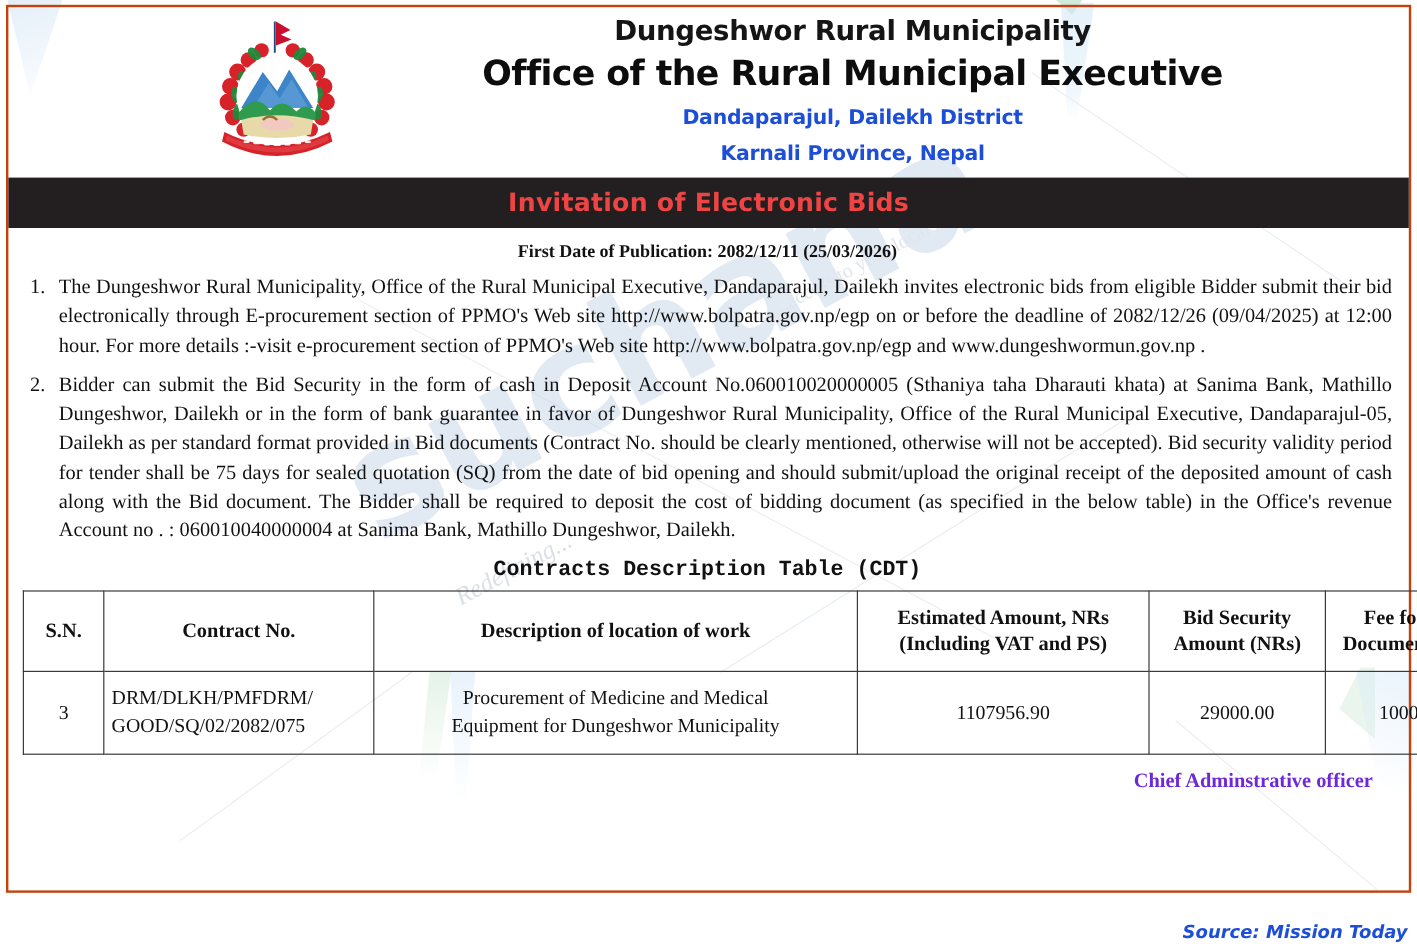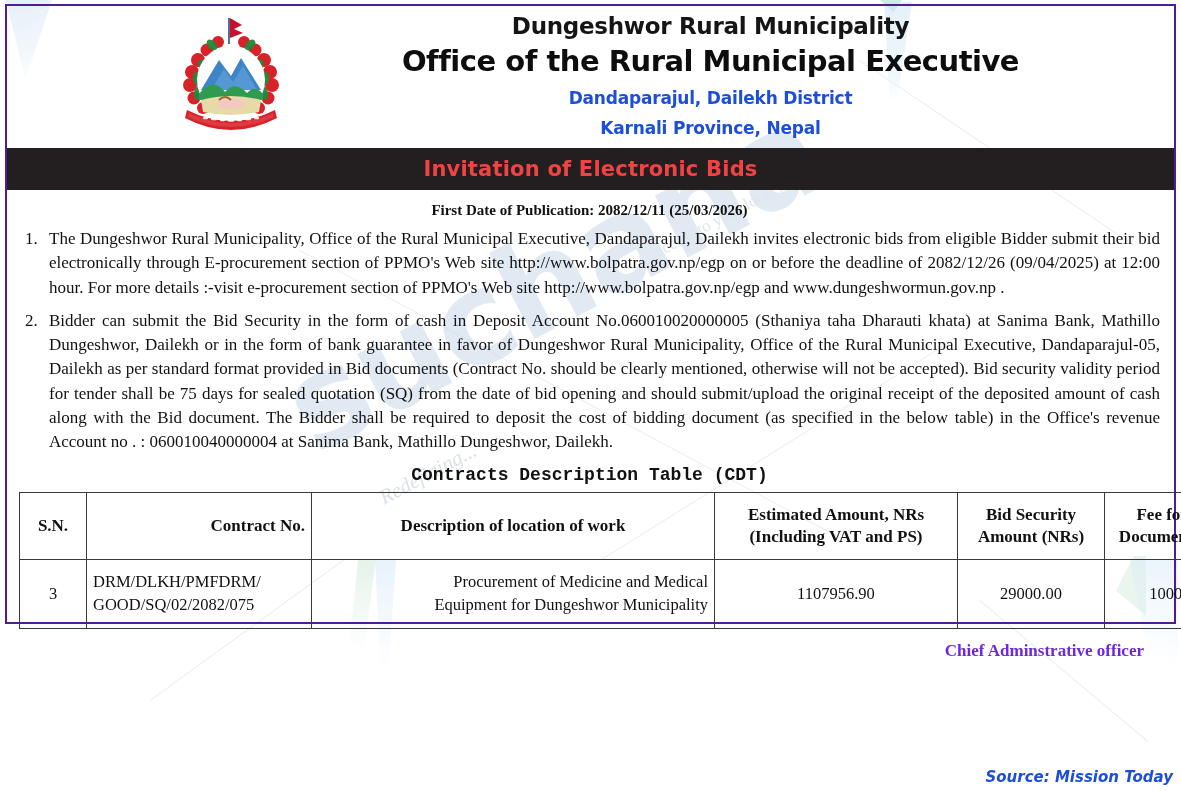--- a/index.html
+++ b/index.html
@@ -134,22 +134,22 @@
     z-index: 1;
     pointer-events: none;
   }
 
   
   .notice {
     position: absolute;
     left: 5px;
     top: 4px;
     width: 1171px;
-    height: 620px;
-    border: 2px solid #4c1d95;
+    height: 740px;
+    border: 2px solid #c2410c;
     box-sizing: border-box;
     background: transparent;
     z-index: 2;
   }
 
   .masthead {
     position: relative;
     height: 142px;
     z-index: 3;
   }
@@ -282,21 +282,21 @@
     height: 58px;
     line-height: 1.25;
   }
   table.cdt td {
     font-size: 16.5px;
     height: 60px;
     line-height: 1.35;
   }
   .col-sn    { width: 54px;  text-align: center; }
   .col-cno   { width: 212px; text-align: left; padding-left: 10px; }
-  .col-desc  { width: 390px; text-align: right; padding-left: 10px; }
+  .col-desc  { width: 390px; text-align: center; padding-left: 10px; }
   .col-est   { width: 230px; text-align: center; margin-top: 13px; }
   .col-bsec  { width: 134px; text-align: center; }
   .col-fee   { width: 130px; text-align: center; }
 
   td.col-sn   { text-align: center; }
   td.col-est, td.col-bsec, td.col-fee { text-align: center; }
 
   .signoff {
     text-align: right;
     font-family: "Liberation Serif", serif;
@@ -436,21 +436,21 @@
           <span class="num">2.</span><span>Bidder can submit the Bid Security in the form of cash in Deposit Account No.060010020000005 (Sthaniya taha Dharauti khata) at Sanima Bank, Mathillo Dungeshwor, Dailekh or in the form of bank guarantee in favor of Dungeshwor Rural Municipality, Office of the Rural Municipal Executive, Dandaparajul-05, Dailekh as per standard format provided in Bid documents (Contract No. should be clearly mentioned, otherwise will not be accepted). Bid security validity period for tender shall be 75 days for sealed quotation (SQ) from the date of bid opening and should submit/upload the original receipt of the deposited amount of cash along with the Bid document. The Bidder shall be required to deposit the cost of bidding document (as specified in the below table) in the Office's revenue Account no . : 060010040000004 at Sanima Bank, Mathillo Dungeshwor, Dailekh.</span>
         </li>
       </ol>
 
       <div class="cdt-title">Contracts Description Table (CDT)</div>
 
       <table class="cdt">
         <thead>
           <tr>
             <th class="col-sn">S.N.</th>
-            <th class="col-cno" style="text-align:right">Contract No.</th>
+            <th class="col-cno" style="text-align:center">Contract No.</th>
             <th class="col-desc" style="">Description of location of work</th>
             <th class="col-est">
               <div>Estimated Amount, NRs</div>
               <div>(Including  VAT and PS)</div>
             </th>
             <th class="col-bsec">
               <div>Bid Security</div>
               <div>Amount (NRs)</div>
             </th>
             <th class="col-fee">

